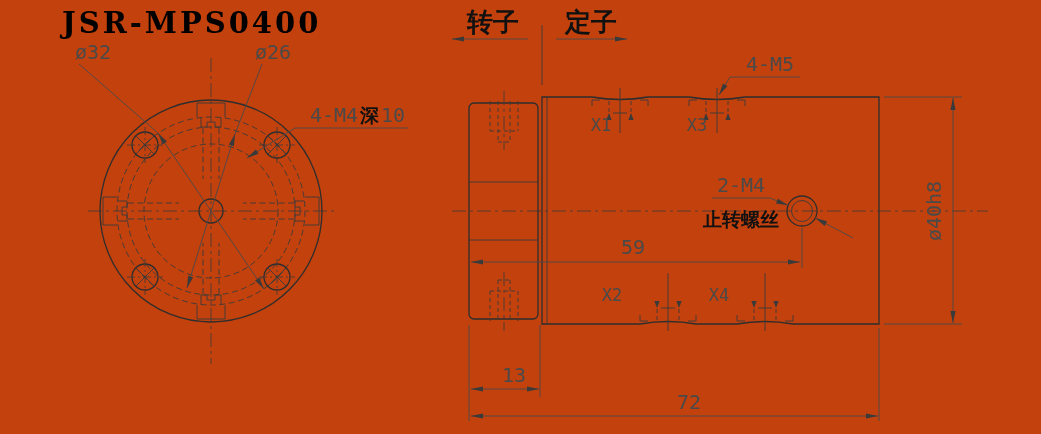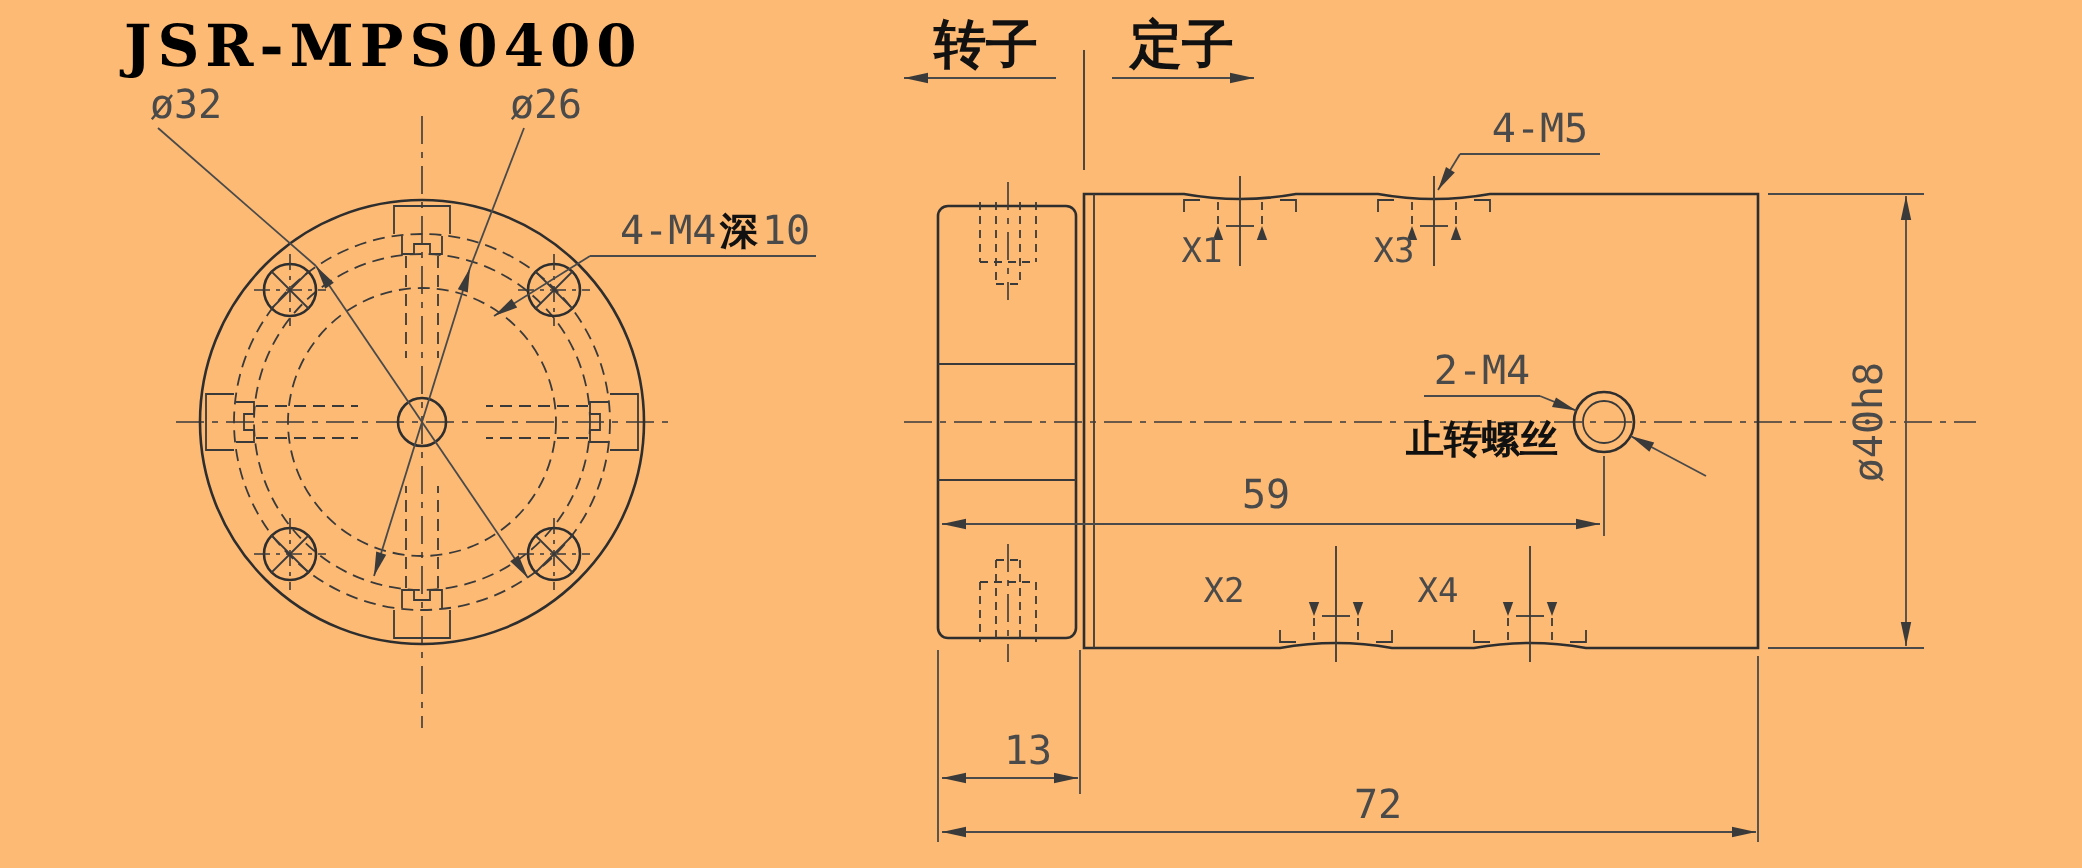--- a/index.html
+++ b/index.html
@@ -1,16 +1,16 @@
 <!DOCTYPE html>
 <html><head>
 <meta charset="utf-8">
 <style>
   html,body{margin:0;padding:0;background:#ffffff;}
-  .stage{width:1041px;height:434px;background:#fdba74;position:relative;overflow:hidden;}
+  .stage{width:1041px;height:434px;background:#c2410c;position:relative;overflow:hidden;}
   svg{display:block;}
   .ol   {stroke:#2e2e2e;stroke-width:1.3;fill:none;}
   .thin {stroke:#3a3a3a;stroke-width:0.9;fill:none;}
   .dash {stroke:#3a3a3a;stroke-width:0.9;fill:none;stroke-dasharray:6,3.5;}
   .dash2{stroke:#3a3a3a;stroke-width:0.9;fill:none;stroke-dasharray:4,3;}
   .cl   {stroke:#3a3a3a;stroke-width:0.8;fill:none;stroke-dasharray:14,4,3,4;}
   .cls  {stroke:#3a3a3a;stroke-width:0.8;fill:none;stroke-dasharray:8,3,2,3;}
   .dim  {stroke:#4a4a4a;stroke-width:0.9;fill:none;}
   .ah   {fill:#3a3a3a;stroke:none;}
   text.cad  {font-family:"DejaVu Sans Mono","Liberation Mono",monospace;fill:#4a4a4a;font-size:20px;}

